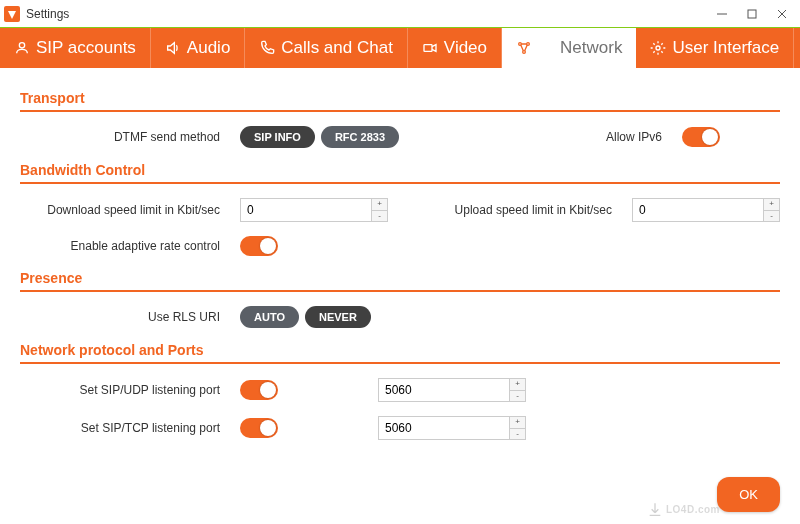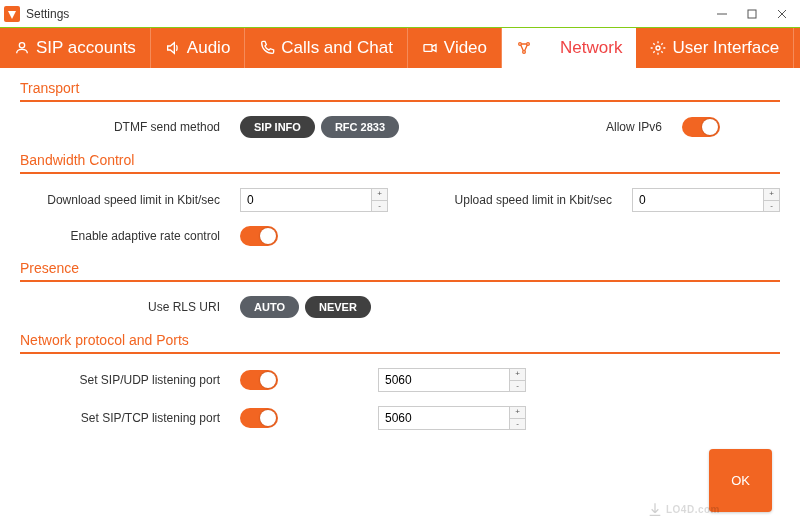--- a/index.html
+++ b/index.html
@@ -9,28 +9,28 @@
 .titlebar { height: 28px; background: #fff; border-bottom: 1px solid #84cc16; display: flex; align-items: center; padding: 0 4px; }
 .titlebar .app-icon { width: 16px; height: 16px; background: #f26522; border-radius: 2px; margin-right: 6px; display:flex; align-items:center; justify-content:center; }
 .titlebar .app-icon::after { content:""; width:8px; height:8px; background:#fff; clip-path: polygon(50% 0, 100% 100%, 0 100%); transform: rotate(180deg) translateY(-1px);}
 .titlebar .title { font-size: 12px; color: #333; }
 .titlebar .win-controls { margin-left: auto; display: flex; gap: 18px; padding-right: 8px; }
 .win-btn { width: 12px; height: 12px; cursor: pointer; display:flex; align-items:center; justify-content:center; font-size:10px; color:#555; }
 
 
 .tabbar { background: #f26522; height: 40px; display: flex; }
 .tab { display: flex; align-items: center; gap: 6px; padding: 0 14px; color: #fff; font-size: 17px; border-right: 1px solid rgba(255,255,255,0.25); cursor: pointer; white-space: nowrap; }
-.tab.active { background: #fff; color: #ef4444; border-right: none; gap: 28px; }
+.tab.active { background: #fff; color: #737373; border-right: none; gap: 28px; }
 .tab svg { width: 16px; height: 16px; flex-shrink:0; }
 .tab.active svg { stroke: #f26522; fill: none; }
 .tab:not(.active) svg { stroke: #fff; fill: none; }
 
 
 .content { padding: 12px 20px 0 20px; height: calc(524px - 28px - 40px); overflow-y: auto; position:relative; }
-.section-title { color: #f26522; font-size: 14px; font-weight: 400; margin-bottom: 4px; }
+.section-title { color: #f26522; font-size: 14px; font-weight: 700; margin-top: 10px; margin-bottom: 4px; }
 .section-hr { border: none; border-top: 2px solid #f26522; margin-bottom: 14px; }
 
 .row { display: flex; align-items: center; margin-bottom: 14px; gap: 20px; }
 .label { font-size: 12px; color: #333; text-align: right; }
 
 
 .pill-group { display: flex; gap: 6px; }
 .pill { border-radius: 14px; padding: 5px 14px; font-size: 11px; font-weight: 600; cursor: pointer; }
 .pill.light { background: #404040; color: #fff; }
 .pill.dark { background: #5a5f66; color: #fff; }
@@ -40,21 +40,21 @@
 .toggle::after { content: ""; position: absolute; width: 16px; height: 16px; background: #fff; border-radius: 50%; top: 2px; right: 2px; box-shadow: 0 0 2px rgba(0,0,0,0.3); }
 
 
 .numwrap { display: flex; border: 1px solid #ccc; width: 148px; height: 24px; }
 .numwrap input { border: none; flex: 1; padding: 0 6px; font-size: 12px; outline: none; width: 100%; }
 .numwrap .spin { width: 16px; border-left: 1px solid #ccc; display: flex; flex-direction: column; }
 .numwrap .spin button { flex: 1; border: none; background: #f5f5f5; font-size: 8px; line-height: 1; cursor: pointer; padding: 0; color:#555; }
 .numwrap .spin button:first-child { border-bottom: 1px solid #ccc; }
 
 
-.ok-btn { position: absolute; bottom: 12px; right: 28px; background: #f26522; color: #fff; border: none; border-radius: 4px; padding: 24px 22px; font-size: 13px; cursor: pointer; box-shadow: 0 1px 3px rgba(0,0,0,0.2); }
+.ok-btn { position: absolute; bottom: 12px; right: 20px; background: #f26522; color: #fff; border: none; border-radius: 12px; padding: 10px 22px; font-size: 13px; cursor: pointer; box-shadow: 0 1px 3px rgba(0,0,0,0.2); }
 
 
 .watermark { position:absolute; bottom:6px; right:80px; font-size:10px; color:rgba(0,0,0,0.15); font-weight:600; letter-spacing:0.5px; pointer-events:none;}
 .watermark svg{ width:16px;height:16px; vertical-align:middle; opacity:0.18;}
 
 
 .content::-webkit-scrollbar{ width:14px; }
 .content::-webkit-scrollbar-track{ background:#f0f0f0; }
 .content::-webkit-scrollbar-thumb{ background:#c8c8c8; border-radius:2px; }
 </style>

